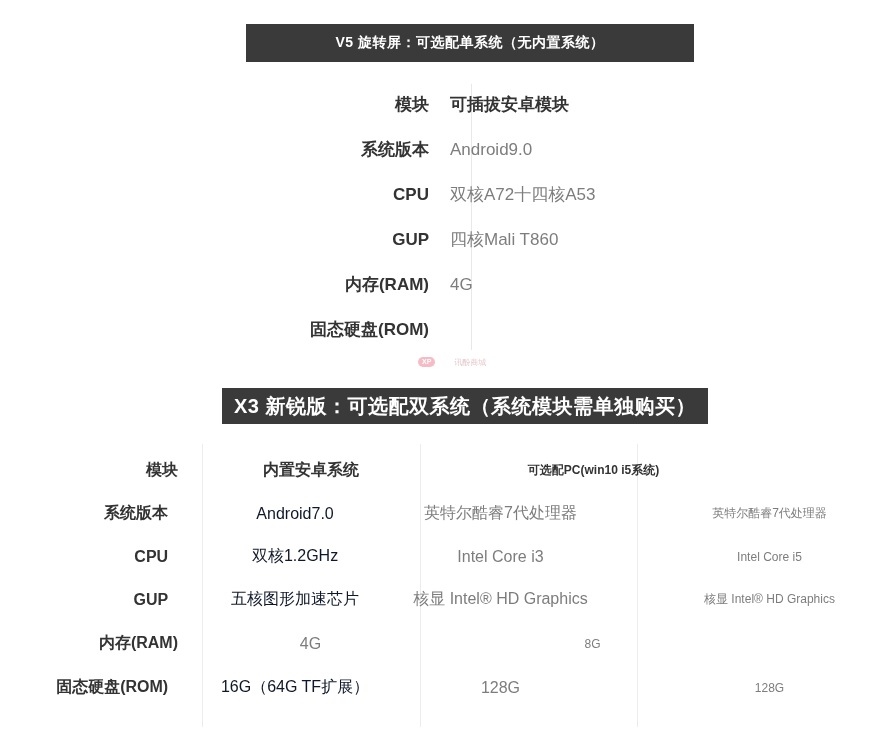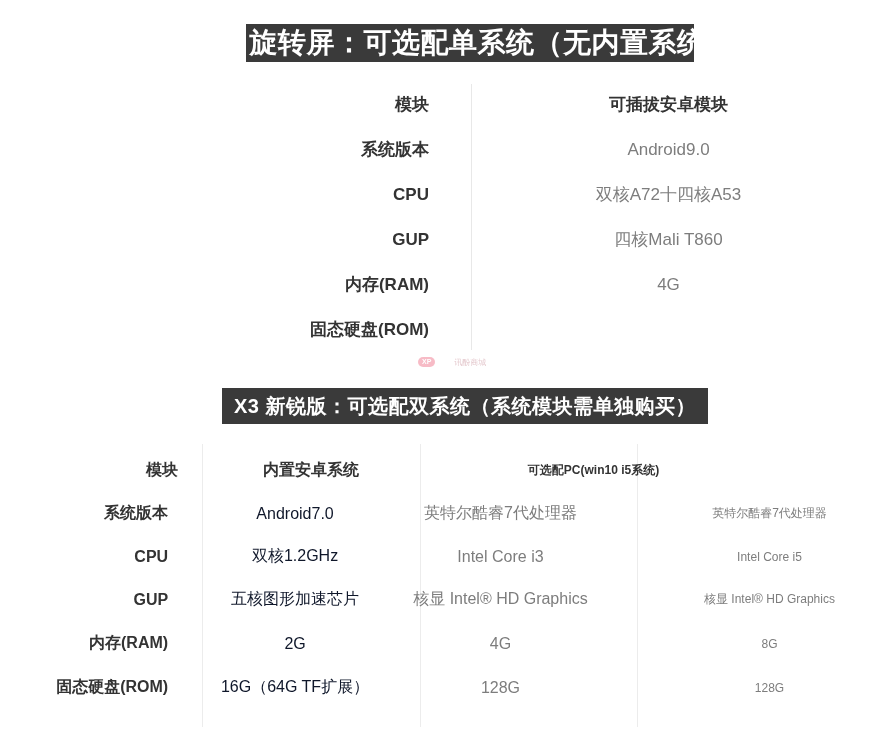--- a/index.html
+++ b/index.html
@@ -19,21 +19,21 @@
     color:#ffffff;
     display:flex;
     align-items:center;
     justify-content:center;
     font-weight:bold;
     letter-spacing:.5px;
     white-space:nowrap;
   }
   #banner-v5{
     left:246px; top:24px; width:448px; height:38px;
-    font-size:28px;
+    font-size:14px;
   }
   #banner-x3{
     left:222px; top:388px; width:486px; height:36px;
     font-size:20px;
   }
 
   
   #table-v5{
     position:absolute;
     left:0; top:82px; width:888px; height:270px;
@@ -52,21 +52,21 @@
     width:450px;
     text-align:right;
     padding-right:21px;
     box-sizing:border-box;
     font-size:17px;
     font-weight:bold;
     color:#333333;
   }
   #table-v5 .val{
     width:437px;
-    text-align:center;
+    text-align:left;
     font-size:17px;
     color:#7d7d7d;
   }
   #table-v5 .row.head .val{
     color:#333333;
     font-weight:bold;
   }
 
   
   #watermark{
@@ -210,21 +210,20 @@
 
   <div class="row" style="top:133px;">
     <div class="c0">GUP</div>
     <div class="c1">五核图形加速芯片</div>
     <div class="c2">核显 Intel® HD Graphics</div>
     <div class="c3">核显 Intel® HD Graphics</div>
   </div>
 
   <div class="row" style="top:177px;">
     <div class="c0">内存(RAM)</div>
-    <div class="c1">2G</div>
     <div class="c2">4G</div>
     <div class="c3">8G</div>
   </div>
 
   <div class="row" style="top:221px;">
     <div class="c0">固态硬盘(ROM)</div>
     <div class="c1">16G（64G TF扩展）</div>
     <div class="c2">128G</div>
     <div class="c3">128G</div>
   </div>

